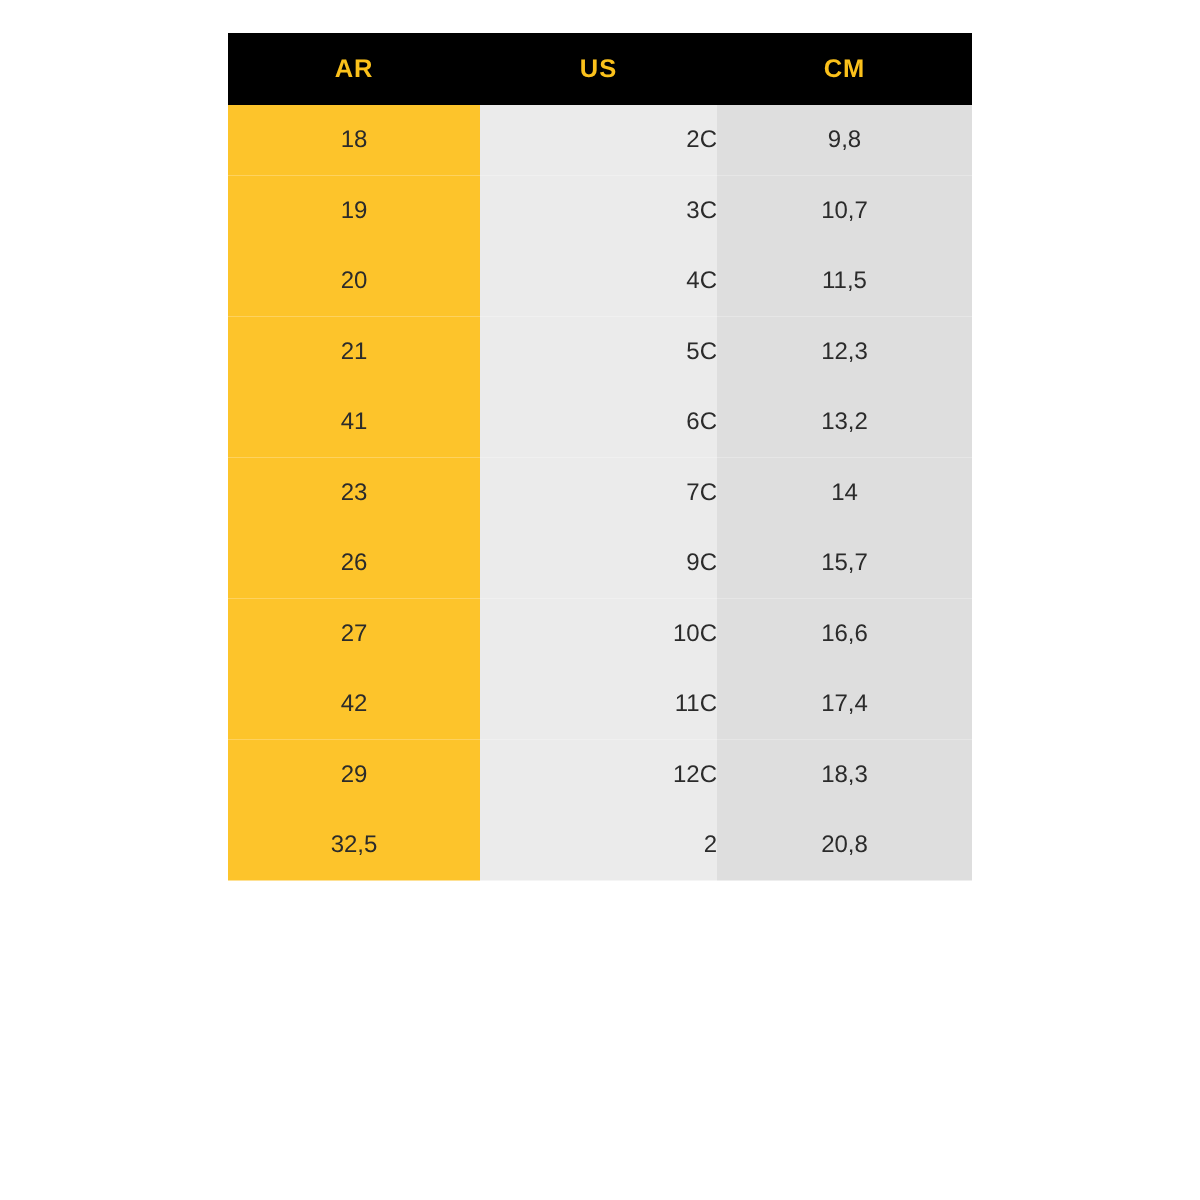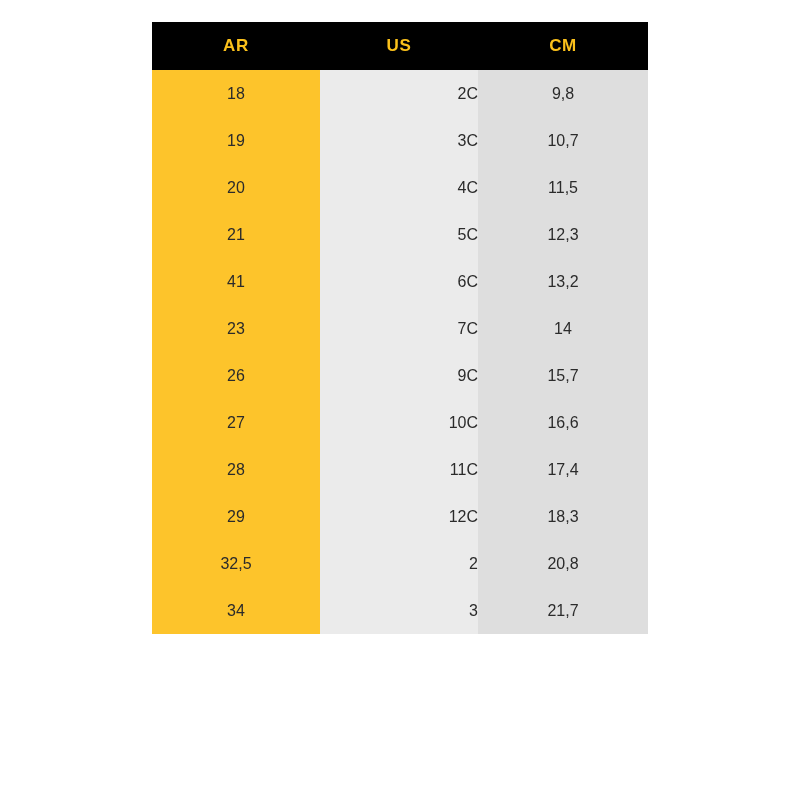--- a/index.html
+++ b/index.html
@@ -120,34 +120,29 @@
           <td class="cell-ar">26</td>
           <td class="cell-us">9C</td>
           <td class="cell-cm">15,7</td>
         </tr>
         <tr class="data-row">
           <td class="cell-ar">27</td>
           <td class="cell-us">10C</td>
           <td class="cell-cm">16,6</td>
         </tr>
         <tr class="data-row">
-          <td class="cell-ar">28</td>
+          <td class="cell-ar">42</td>
           <td class="cell-us">11C</td>
           <td class="cell-cm">17,4</td>
         </tr>
         <tr class="data-row">
           <td class="cell-ar">29</td>
           <td class="cell-us">12C</td>
           <td class="cell-cm">18,3</td>
         </tr>
         <tr class="data-row">
           <td class="cell-ar">32,5</td>
           <td class="cell-us">2</td>
           <td class="cell-cm">20,8</td>
         </tr>
-        <tr class="data-row">
-          <td class="cell-ar">34</td>
-          <td class="cell-us">3</td>
-          <td class="cell-cm">21,7</td>
-        </tr>
       </tbody>
   </table>
 </div>
 
 </body></html>

